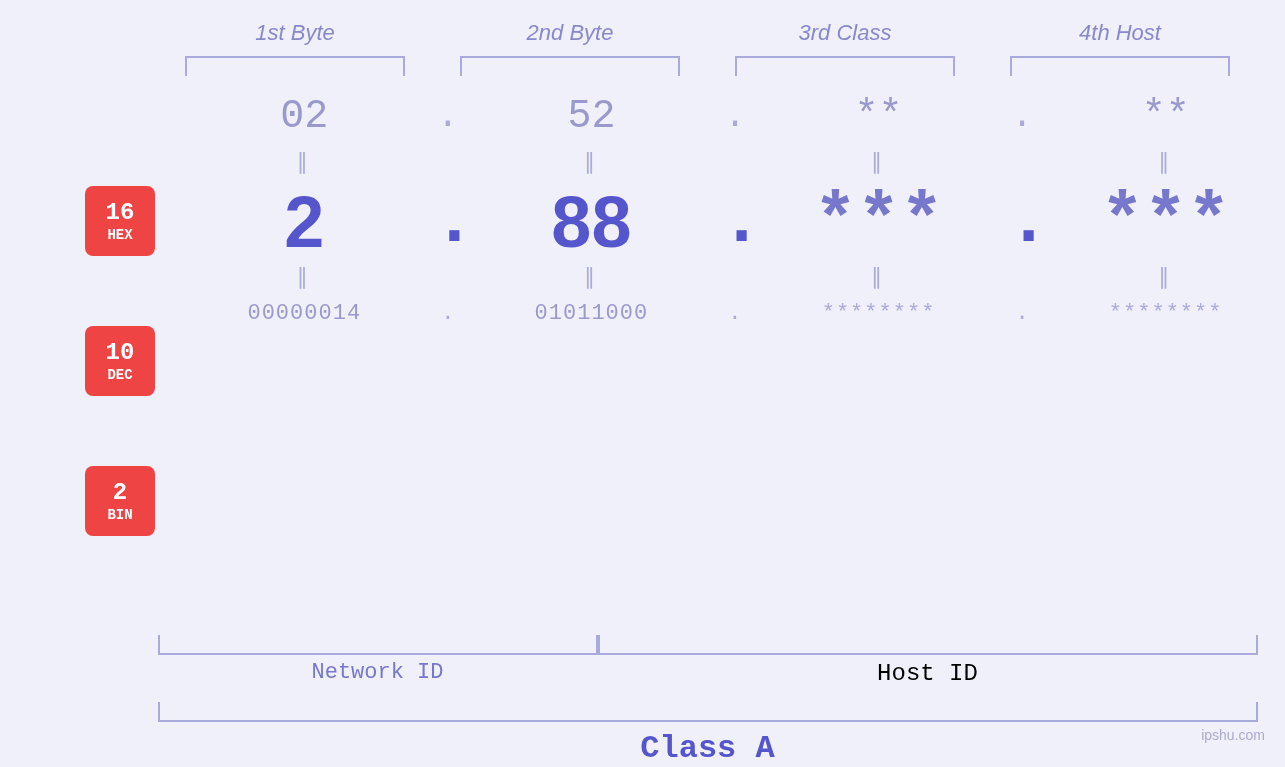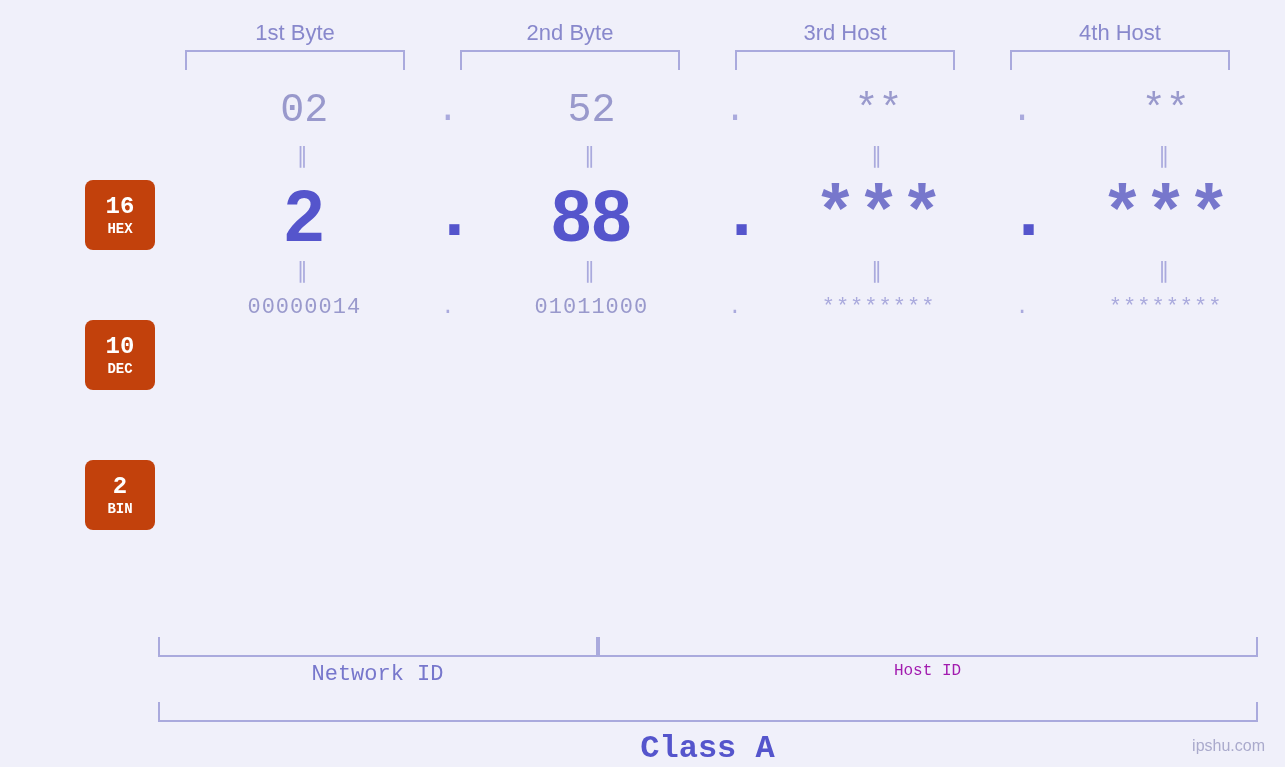--- a/index.html
+++ b/index.html
@@ -21,21 +21,22 @@
       align-items: center;
       padding-top: 20px;
     }
 
     
     .byte-headers {
       display: flex;
       width: 1100px;
       margin-left: 130px;
       justify-content: space-around;
-      margin-bottom: 4px;
+      margin-bottom: 10px;
+      font-style: italic;
     }
     .byte-header {
       width: 220px;
       text-align: center;
       color: #8888cc;
       font-size: 22px;
       font-family: Arial, sans-serif;
     }
 
     
@@ -57,21 +58,21 @@
     
     .badges-col {
       display: flex;
       flex-direction: column;
       align-items: center;
       justify-content: space-around;
       width: 130px;
       padding-top: 10px;
     }
     .badge {
-      background-color: #c2410c;
+      background-color: #ef4444;
       color: white;
       width: 70px;
       height: 70px;
       border-radius: 8px;
       display: flex;
       flex-direction: column;
       align-items: center;
       justify-content: center;
       font-weight: bold;
     }
@@ -185,22 +186,22 @@
     .label-network {
       width: 440px;
       text-align: center;
       color: #7777cc;
       font-size: 22px;
       font-family: 'Courier New', Courier, monospace;
     }
     .label-host {
       width: 660px;
       text-align: center;
-      color: #a21caf;
-      font-size: 16px;
+      color: #000000;
+      font-size: 24px;
       font-family: 'Courier New', Courier, monospace;
     }
 
     
     .class-row {
       width: 1100px;
       margin-left: 130px;
       margin-top: 15px;
     }
     .class-bracket {
@@ -215,24 +216,24 @@
       color: #5555cc;
       font-size: 32px;
       font-family: 'Courier New', Courier, monospace;
       margin-top: 8px;
       font-weight: bold;
     }
 
     
     .watermark {
       position: absolute;
-      bottom: 12px;
+      bottom: 24px;
       right: 20px;
       color: #aaaacc;
-      font-size: 16px;
+      font-size: 14px;
       font-family: Arial, sans-serif;
     }
 
     .star-cell {
       font-size: 40px;
       color: #9999cc;
     }
     .star-cell-dec {
       font-size: 72px;
       color: #7777cc;
@@ -246,21 +247,21 @@
     }
   </style>
 </head>
 <body>
 
 <div class="main-container">
 
   <div class="byte-headers">
     <div class="byte-header">1st Byte</div>
     <div class="byte-header">2nd Byte</div>
-    <div class="byte-header">3rd Host</div>
+    <div class="byte-header">3rd Class</div>
     <div class="byte-header">4th Host</div>
   </div>
 
   <div class="brackets-row">
     <div class="bracket"></div>
     <div class="bracket"></div>
     <div class="bracket"></div>
     <div class="bracket"></div>
   </div>
 

